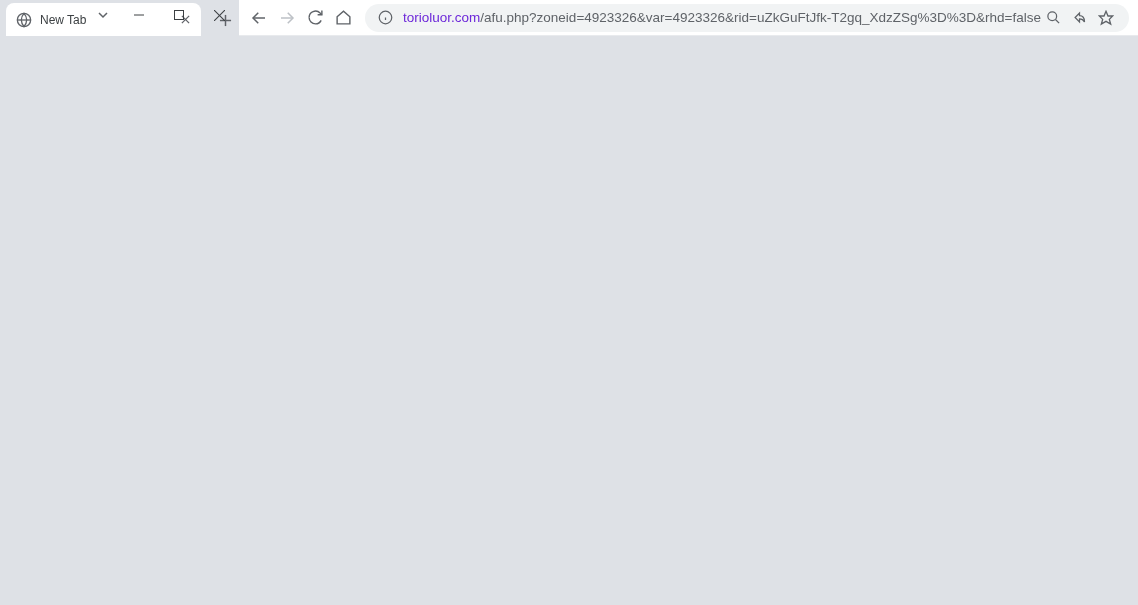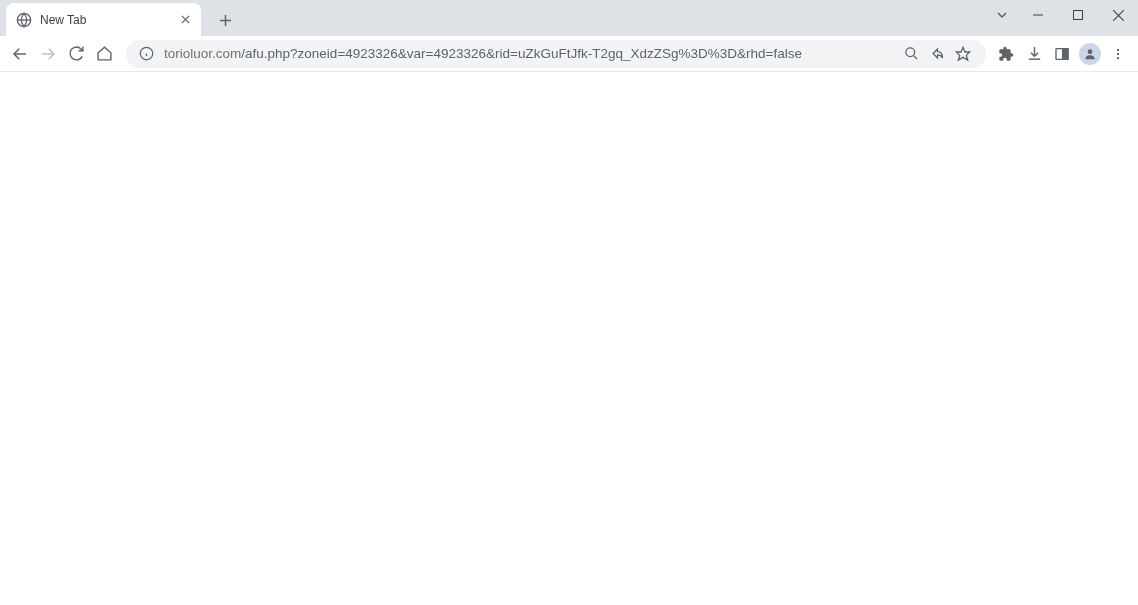--- a/index.html
+++ b/index.html
@@ -11,21 +11,20 @@
       font-family: "Segoe UI", Arial, sans-serif;
       background: #ffffff;
       width: 1138px;
       height: 605px;
       overflow: hidden;
     }
     .chrome-window {
       width: 100%;
       height: 100%;
       display: flex;
-      flex-direction: column;
       background: #dee1e6;
     }
     .tab-strip {
       height: 36px;
       background: #dee1e6;
       display: flex;
       align-items: flex-end;
       position: relative;
     }
     .tab {
@@ -146,21 +145,21 @@
       color: #5f6368;
       margin-right: 8px;
     }
     .url-text {
       flex: 1;
       white-space: nowrap;
       overflow: hidden;
       color: #5f6368;
     }
     .url-domain {
-      color: #737373;
+      color: #6d28d9;
     }
     .omnibox-action {
       width: 26px;
       height: 26px;
       display: flex;
       align-items: center;
       justify-content: center;
       color: #5f6368;
       cursor: pointer;
     }

